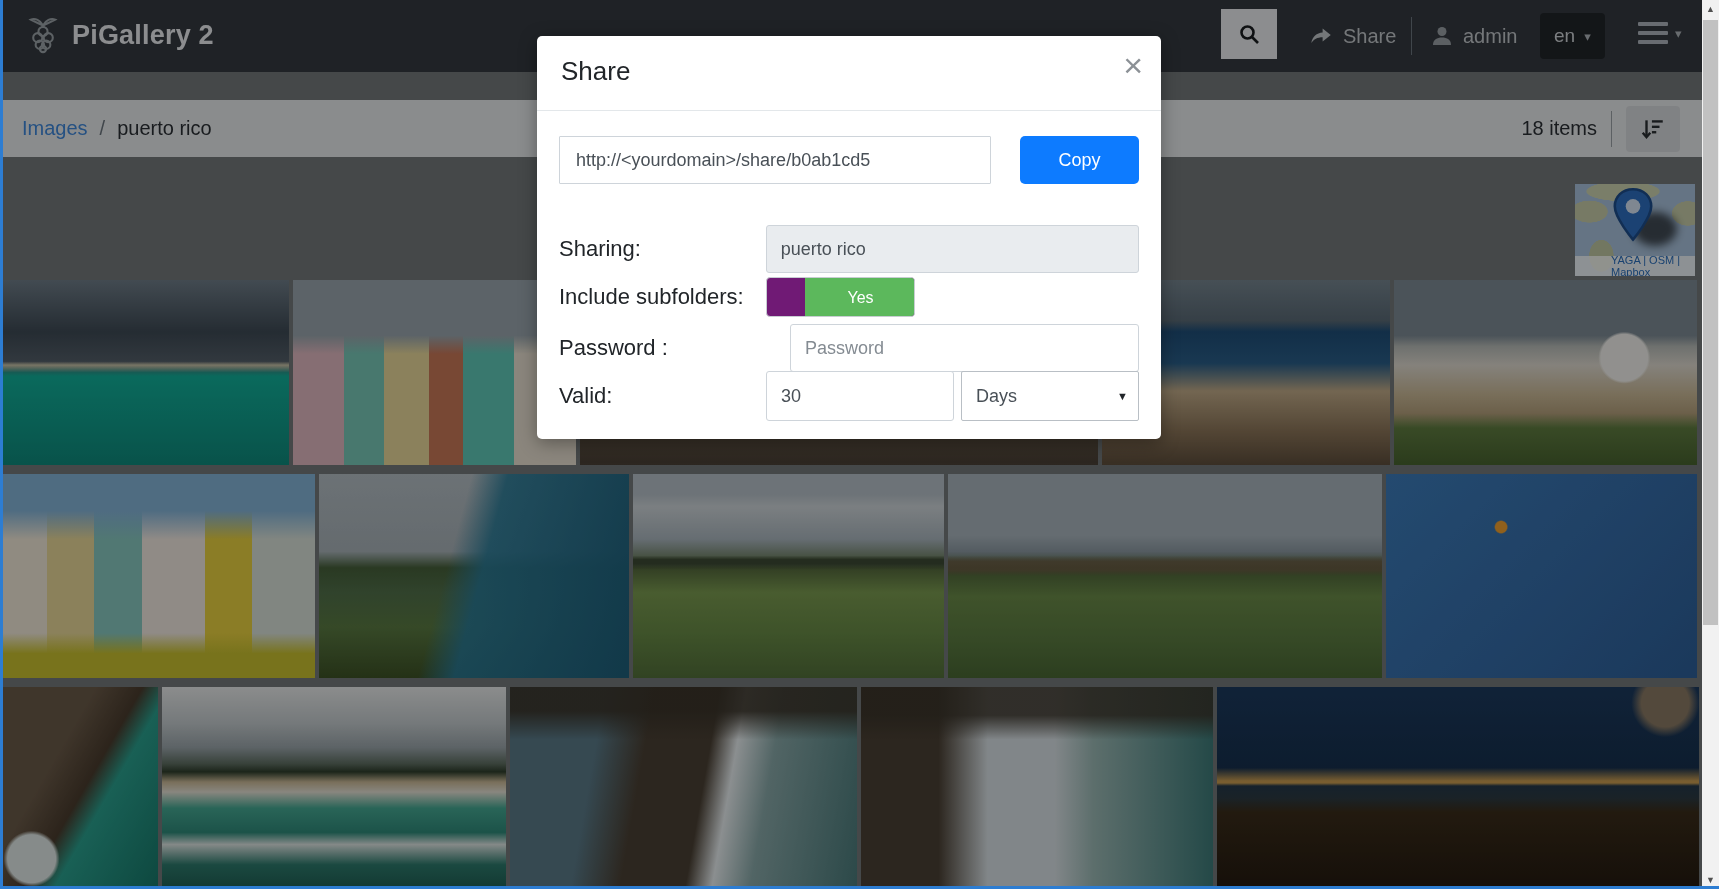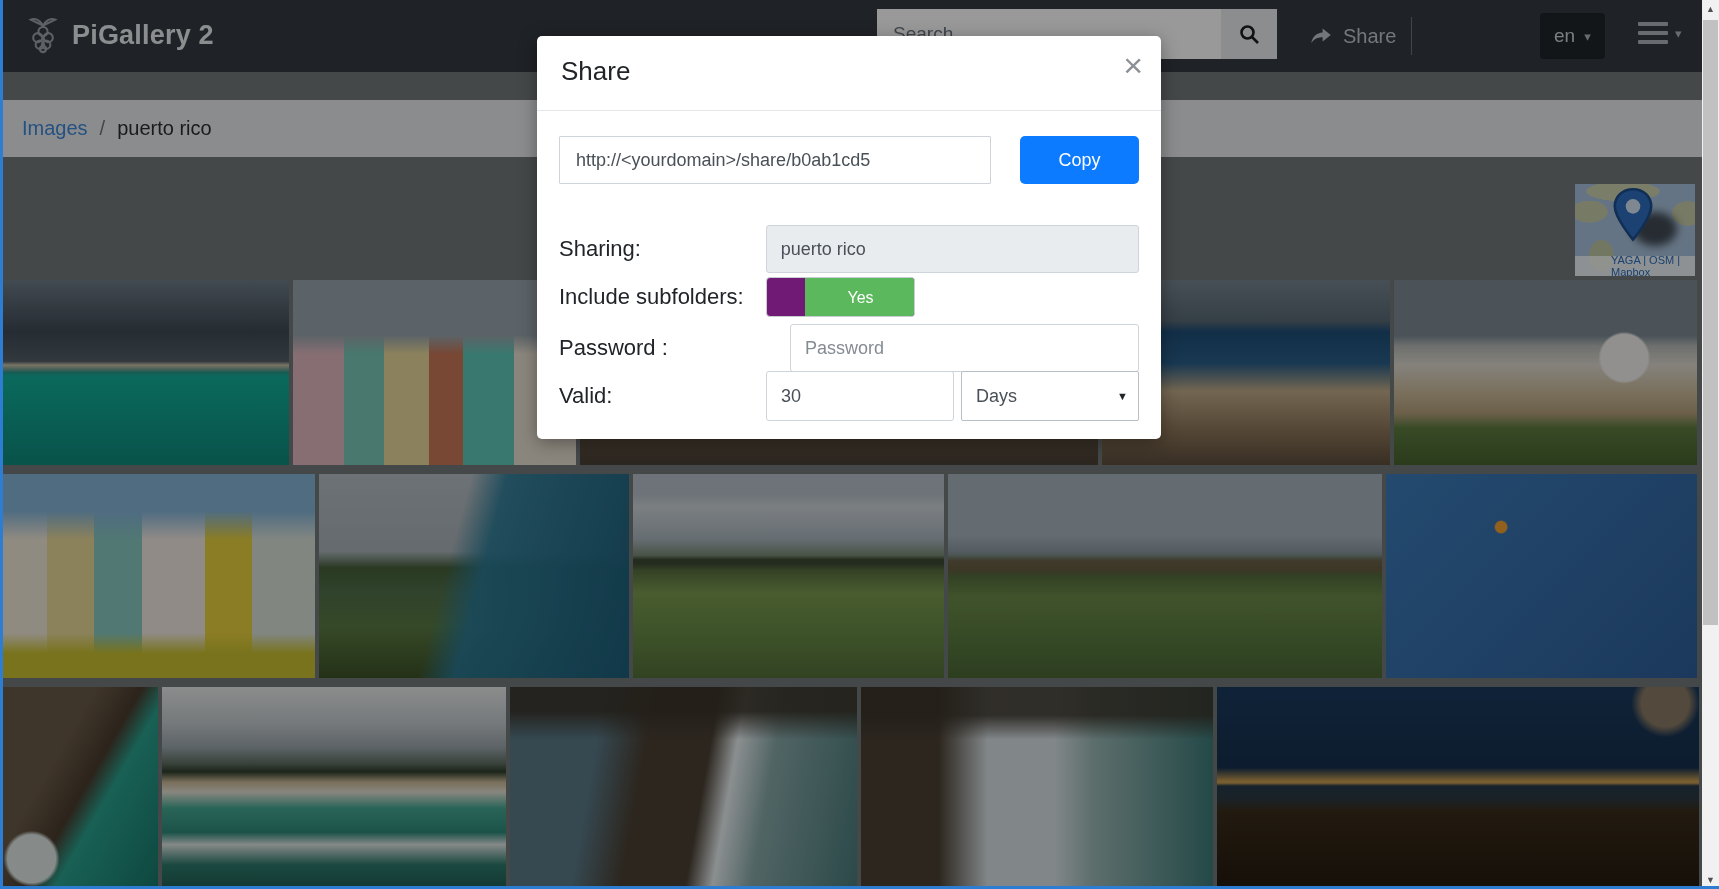--- a/index.html
+++ b/index.html
@@ -124,61 +124,84 @@
             <circle cx="9" cy="13.5" r="2.6"></circle>
             <circle cx="15" cy="13.5" r="2.6"></circle>
           <circle cx="10.2" cy="17.5" r="2.4"></circle>
             <circle cx="13.8" cy="17.5" r="2.4"></circle>
             <circle cx="12" cy="20" r="1.8"></circle>
         </svg>
       </span>
       <span class="brand-text">PiGallery 2</span>
     </div>
 
-    <input class="search-input" type="text" placeholder="Search" style="">
     <button class="search-btn">
       <span>
         <svg width="24" height="24" viewBox="0 0 24 24" fill="none" stroke="#1a1d20" stroke-width="2.6">
           <circle cx="10.5" cy="10.5" r="6"></circle>
             <line x1="15" y1="15" x2="21" y2="21"></line>
         </svg>
       </span>
     </button>
 
     <div class="nav-link nav-share">
       <span>
         <svg width="26" height="26" viewBox="0 0 24 24" fill="#c2c6ca">
           <path d="M13.5 5 L21 11 L13.5 17 L13.5 13.2 C8.5 13.2 5.5 15.2 3 18.5 C4 12.5 8 9.2 13.5 8.8 Z"></path>
         </svg>
       </span>
       <span>Share</span>
     </div>
 
     <div class="nav-divider"></div>
 
+    <div class="nav-link nav-user">
+      <span>
+        <svg width="24" height="24" viewBox="0 0 24 24" fill="#9aa0a5">
+          <circle cx="12" cy="7.5" r="4.5"></circle>
+            <path d="M3 21 C3 15.5 7 13.5 12 13.5 C17 13.5 21 15.5 21 21 Z"></path>
+        </svg>
+      </span>
+      <span>admin</span>
+    </div>
 
     <div class="lang-box">
       <span>en</span>
       <span class="caret">▾</span>
     </div>
 
     <div class="burger">
       <span class="burger-bars">
         <span></span>
           <span></span>
           <span></span>
       </span>
       <span class="caret">▾</span>
     </div>
   </nav>
 
   <div class="crumbbar">
     <a class="crumb-link">Images</a>
     <span class="crumb-sep">/</span>
     <span class="crumb-cur">puerto rico</span>
+    <div class="crumb-right">
+      <span class="items-count">18 items</span>
+      <span class="crumb-vdiv"></span>
+      <button class="sort-btn">
+        <span>
+          <svg width="26" height="26" viewBox="0 0 24 24" fill="none" stroke="#2b2f33" stroke-width="2.2">
+            <line x1="11" y1="5" x2="21" y2="5"></line>
+              <line x1="11" y1="10" x2="18" y2="10"></line>
+              <line x1="11" y1="15" x2="15" y2="15"></line>
+            <line x1="6" y1="4" x2="6" y2="19"></line>
+              <path d="M2.5 15.5 L6 19.5 L9.5 15.5" fill="none"></path>
+          </svg>
+        </span>
+      </button>
+    </div>
   </div>
 
   <div class="content">
     <div class="map-thumb">
       <div class="map-shadow"></div>
       <span class="map-pin">
         <svg width="52" height="60" viewBox="0 0 24 28">
           <path d="M12 1.5 C7 1.5 3.5 5 3.5 9.5 C3.5 15 12 25 12 25 C12 25 20.5 15 20.5 9.5 C20.5 5 17 1.5 12 1.5 Z" fill="#2e6fc0" stroke="#1d4e8c" stroke-width="1.2"></path>
           <circle cx="12" cy="9.5" r="3.4" fill="#d4e2f2"></circle>
         </svg>

